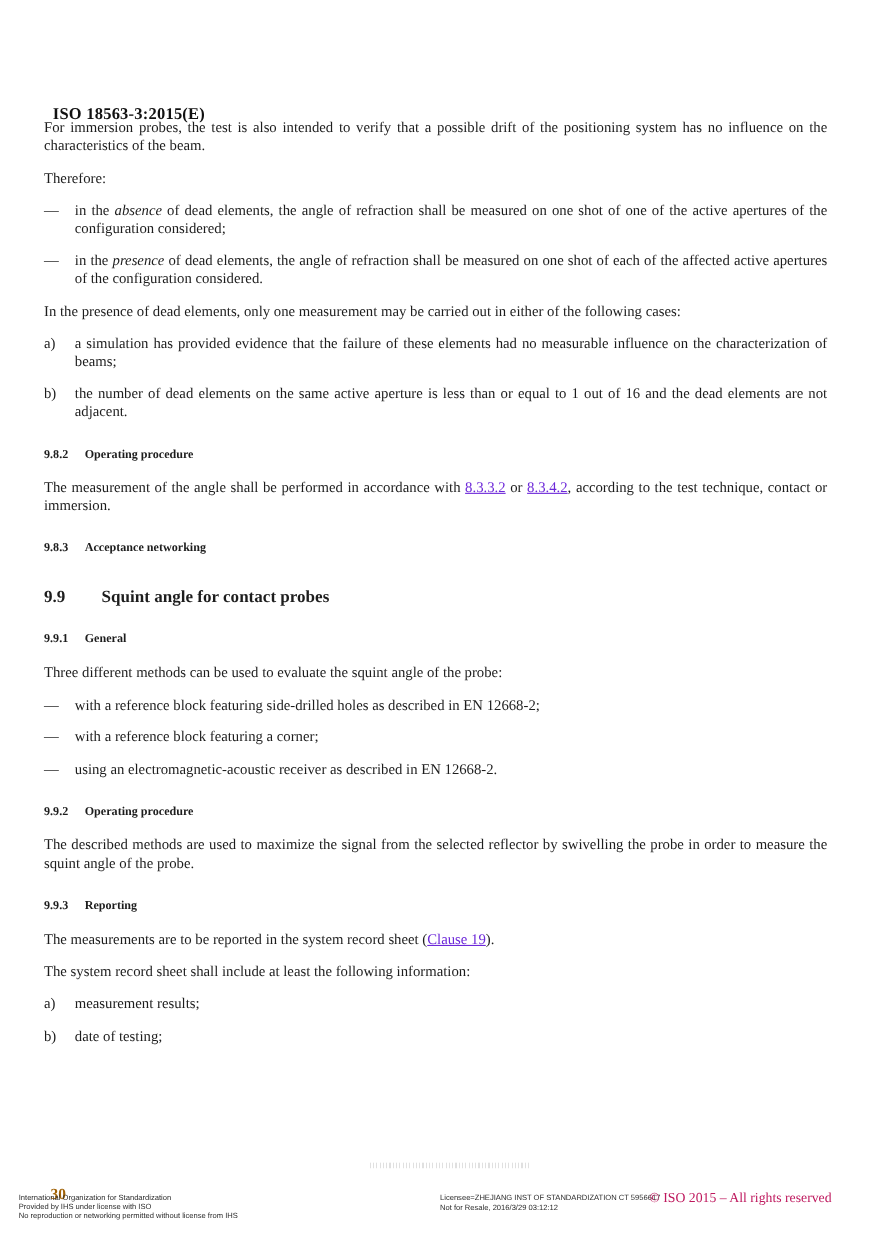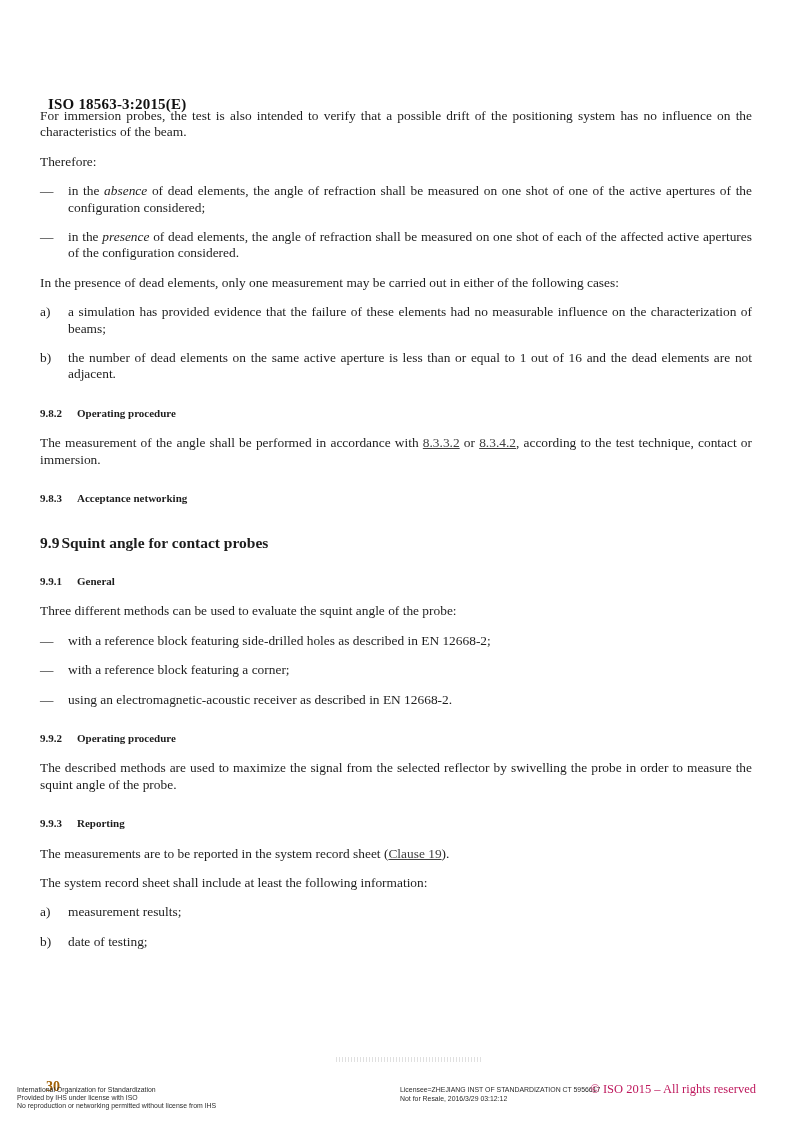--- a/index.html
+++ b/index.html
@@ -15,24 +15,24 @@
   .content{
     position:absolute;left:40px;right:48px;top:108px;
     font-size:13.4px;line-height:16.4px;
   }
   .para{margin:0 0 13px;text-align:justify;}
   .list-item{position:relative;padding-left:28px;margin:0 0 13px;text-align:justify;}
   .list-item .marker{position:absolute;left:0;top:0;}
   .h3{font-weight:bold;font-size:11px;margin:22px 0 14px;}
   .h3 .num{display:inline-block;margin-right:15px;}
   .h2{font-weight:bold;font-size:15.5px;margin:28px 0 16px;}
-  .h2 .num{display:inline-block;margin-right:2px;}
+  .h2 .num{display:inline-block;margin-right:33px;}
   .h1{font-weight:bold;font-size:15.5px;margin:29px 0 16px;}
   .h1 .num{display:inline-block;margin-right:9px;}
-  a.ref-link{color:#404040;text-decoration:underline;cursor:pointer;}
+  a.ref-link{color:#6d28d9;text-decoration:underline;cursor:pointer;}
   em{font-style:italic;}
 
   
   .scan-artifact{
     position:absolute;left:336px;top:1057px;width:146px;height:5px;
     background:repeating-linear-gradient(90deg, rgba(140,140,140,.55) 0 1px, rgba(255,255,255,0) 1px 3px);
     opacity:.5;filter:blur(.4px);
   }
   .page-number{
     position:absolute;left:46px;top:1079px;

